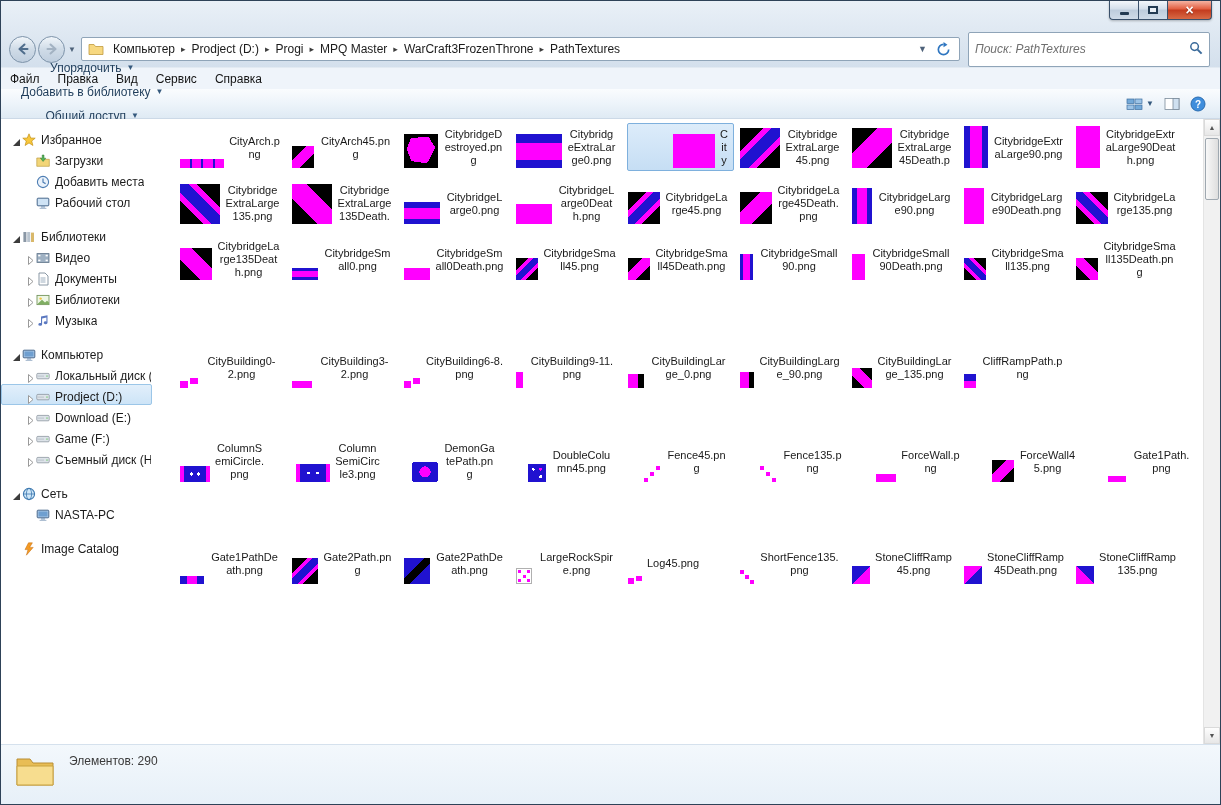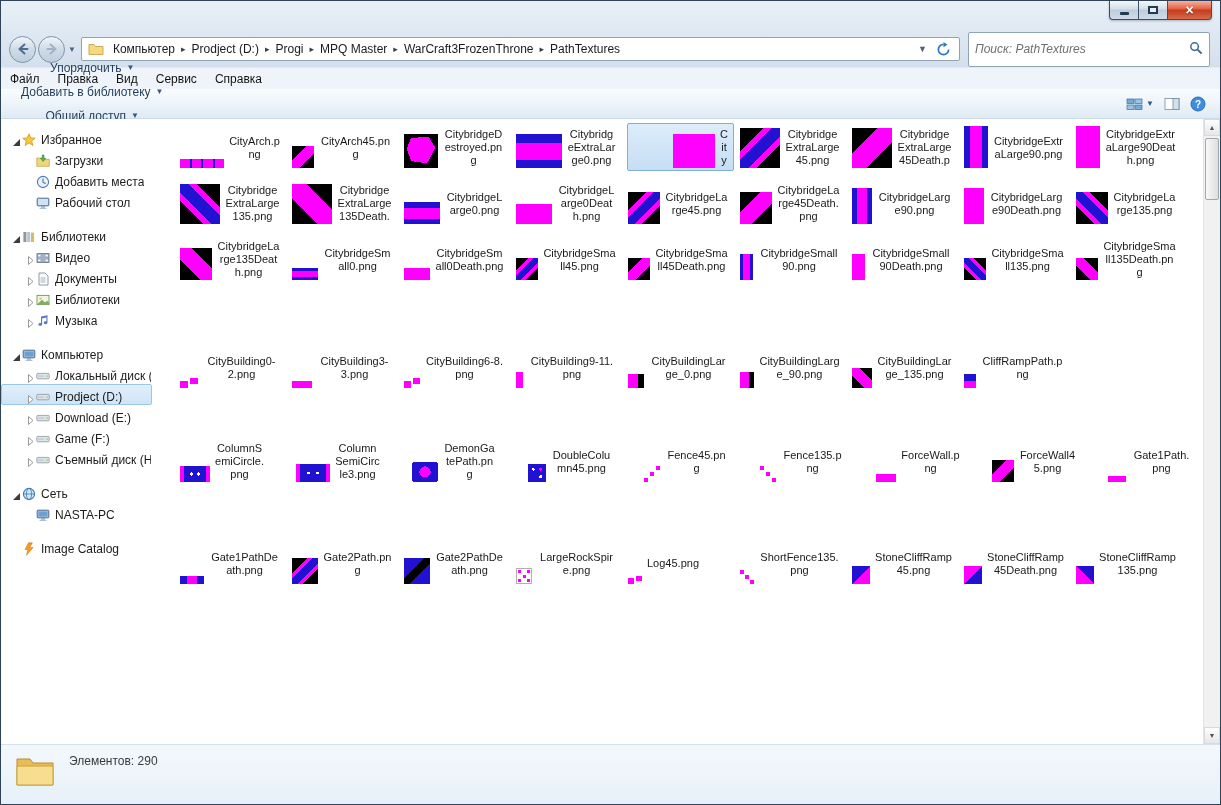--- a/index.html
+++ b/index.html
@@ -749,21 +749,21 @@
                 </svg>
               </div>
               <div class="flabel">CityBuilding0-2.png</div>
             </div>
             <div class="cell">
               <div class="ibox">
                 <svg width="20" height="7" viewBox="0 0 20 7" shape-rendering="crispEdges">
                   <rect width="20" height="7" fill="#ff00ff"></rect>
                 </svg>
               </div>
-              <div class="flabel">CityBuilding3-3.png</div>
+              <div class="flabel">CityBuilding3-2.png</div>
             </div>
             <div class="cell">
               <div class="ibox">
                 <svg width="16" height="10" viewBox="0 0 16 10" shape-rendering="crispEdges">
                   <rect y="2.5" width="7.2" height="7.5" fill="#ff00ff"></rect>
                   <rect x="8.8" width="7.2" height="6" fill="#ff00ff"></rect>
                 </svg>
               </div>
               <div class="flabel">CityBuilding6-8.png</div>
             </div>

